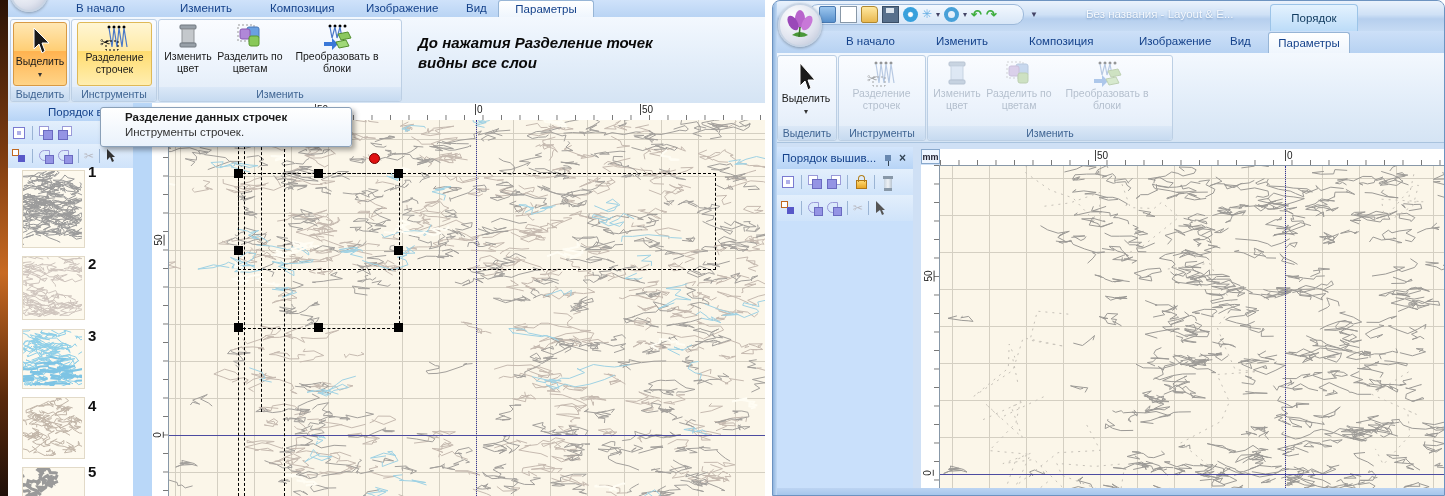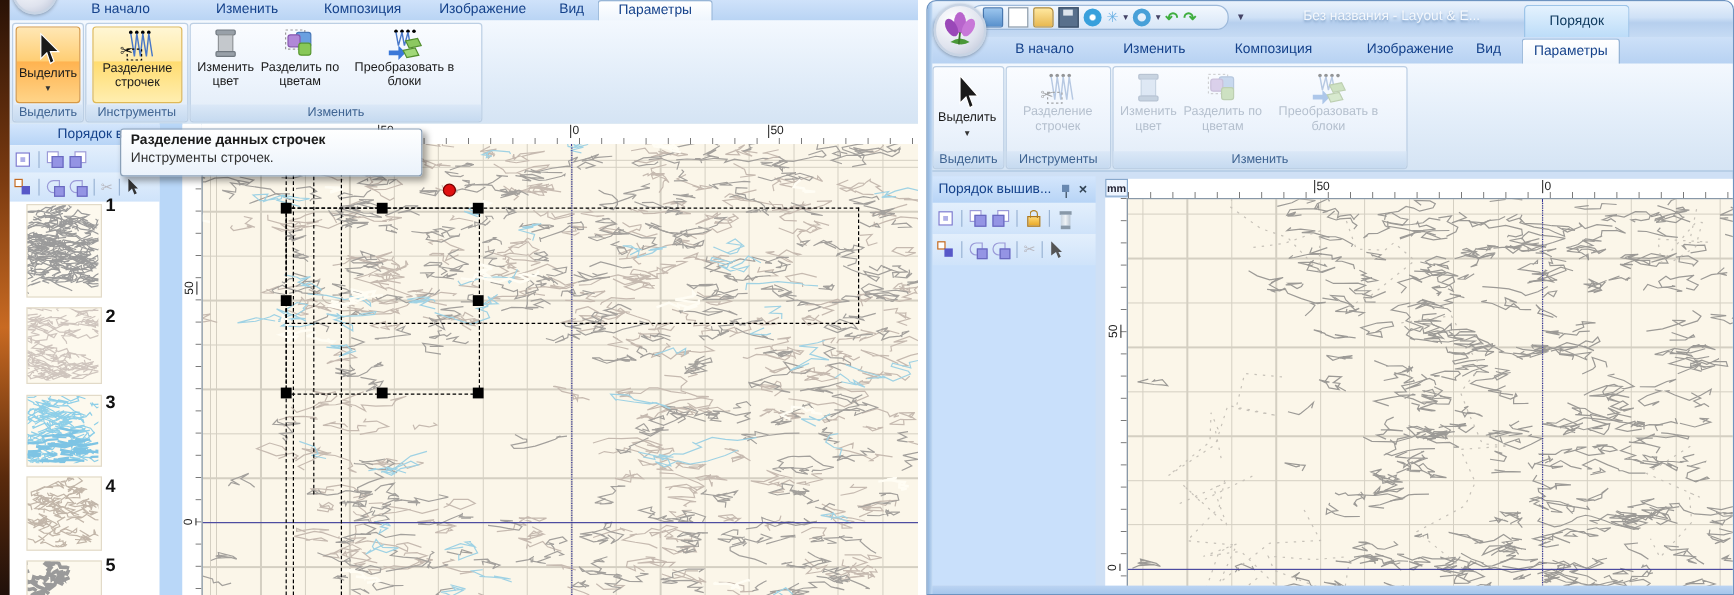--- a/index.html
+++ b/index.html
@@ -30,21 +30,21 @@
         background:linear-gradient(#ffe7b4,#ffce74 45%,#ffb350 46%,#ffd488);}
   .btn-yellow{border:1px solid #dfb957;border-radius:3px;
         background:linear-gradient(#fff6d4,#ffeaa6 45%,#ffdc70 46%,#ffeeb0);}
   .dis{opacity:.5;}
   .dis .blab{color:#7c8ca0;}
   .blab{display:block;}
   .note{position:absolute;font-weight:bold;font-style:italic;font-size:15px;color:#0a0a0a;line-height:1.32;}
   
   .tooltip{left:100px;top:107px;width:252px;height:40px;z-index:9;
         background:linear-gradient(#ffffff,#eaf2fb);border:1px solid #8aa0b8;border-radius:3px;
-        box-shadow:3px 3px 5px rgba(0,0,0,.35);padding:3px 8px;box-sizing:border-box;}
+        box-shadow:3px 3px 5px rgba(0,0,0,.35);padding:3px 24px;box-sizing:border-box;}
   .tooltip .tt1{font-size:11.5px;font-weight:bold;color:#1a1a1a;}
   .tooltip .tt2{font-size:11.5px;color:#333;margin-top:3px;}
   
   .panel{background:#ffffff;}
   .phead{position:absolute;left:0;right:0;top:0;background:linear-gradient(#d4e6fc,#b7d4f6);
          color:#15428b;font-size:11.5px;padding-left:5px;white-space:nowrap;overflow:hidden;}
   .ptool{position:absolute;left:0;right:0;background:linear-gradient(#e3effc,#cfe3fa);
          display:flex;align-items:center;gap:3px;padding-left:3px;}
   .psep{width:1px;height:14px;background:#9ab4d4;margin:0 2px;}
   .thumbbox{position:absolute;background:#fdf9ee;border:1px solid #e2dac8;}
@@ -185,20 +185,21 @@
             <path d="M8 3 L10 14 L13 3 L15 14 L18 3 L20 14" fill="none" stroke="#4a78c8" stroke-width="1.2"></path>
             <path d="M2 18 L10 18 L10 14 L16 20 L10 26 L10 22 L2 22 Z" fill="#3a78d8"></path>
             <path d="M16 10 L26 8 L29 14 L19 16 Z" fill="#8cc860" stroke="#549030"></path>
             <path d="M14 18 L24 16 L27 22 L17 24 Z" fill="#a0d878" stroke="#549030"></path>
           </svg>
           <span class="blab">Преобразовать в блоки</span>
         </div>
         <div class="glab">Изменить</div>
       </div>
 
+      <div class="note" style="left:410px;top:16px;width:270px;">До нажатия Разделение точек видны все слои</div>
     </div>
 
     <div class="abs panel" style="left:8px;top:103px;width:125px;height:393px;">
       <div class="phead" style="height:18px;line-height:18px;padding-left:40px;">Порядок выш</div>
       <div class="ptool" style="top:18px;height:23px;">
         <span class="pic pic-expand"></span>
         <span class="psep"></span>
         <span class="pic pic-stack"></span>
         <span class="pic pic-stack2"></span>
       </div>

